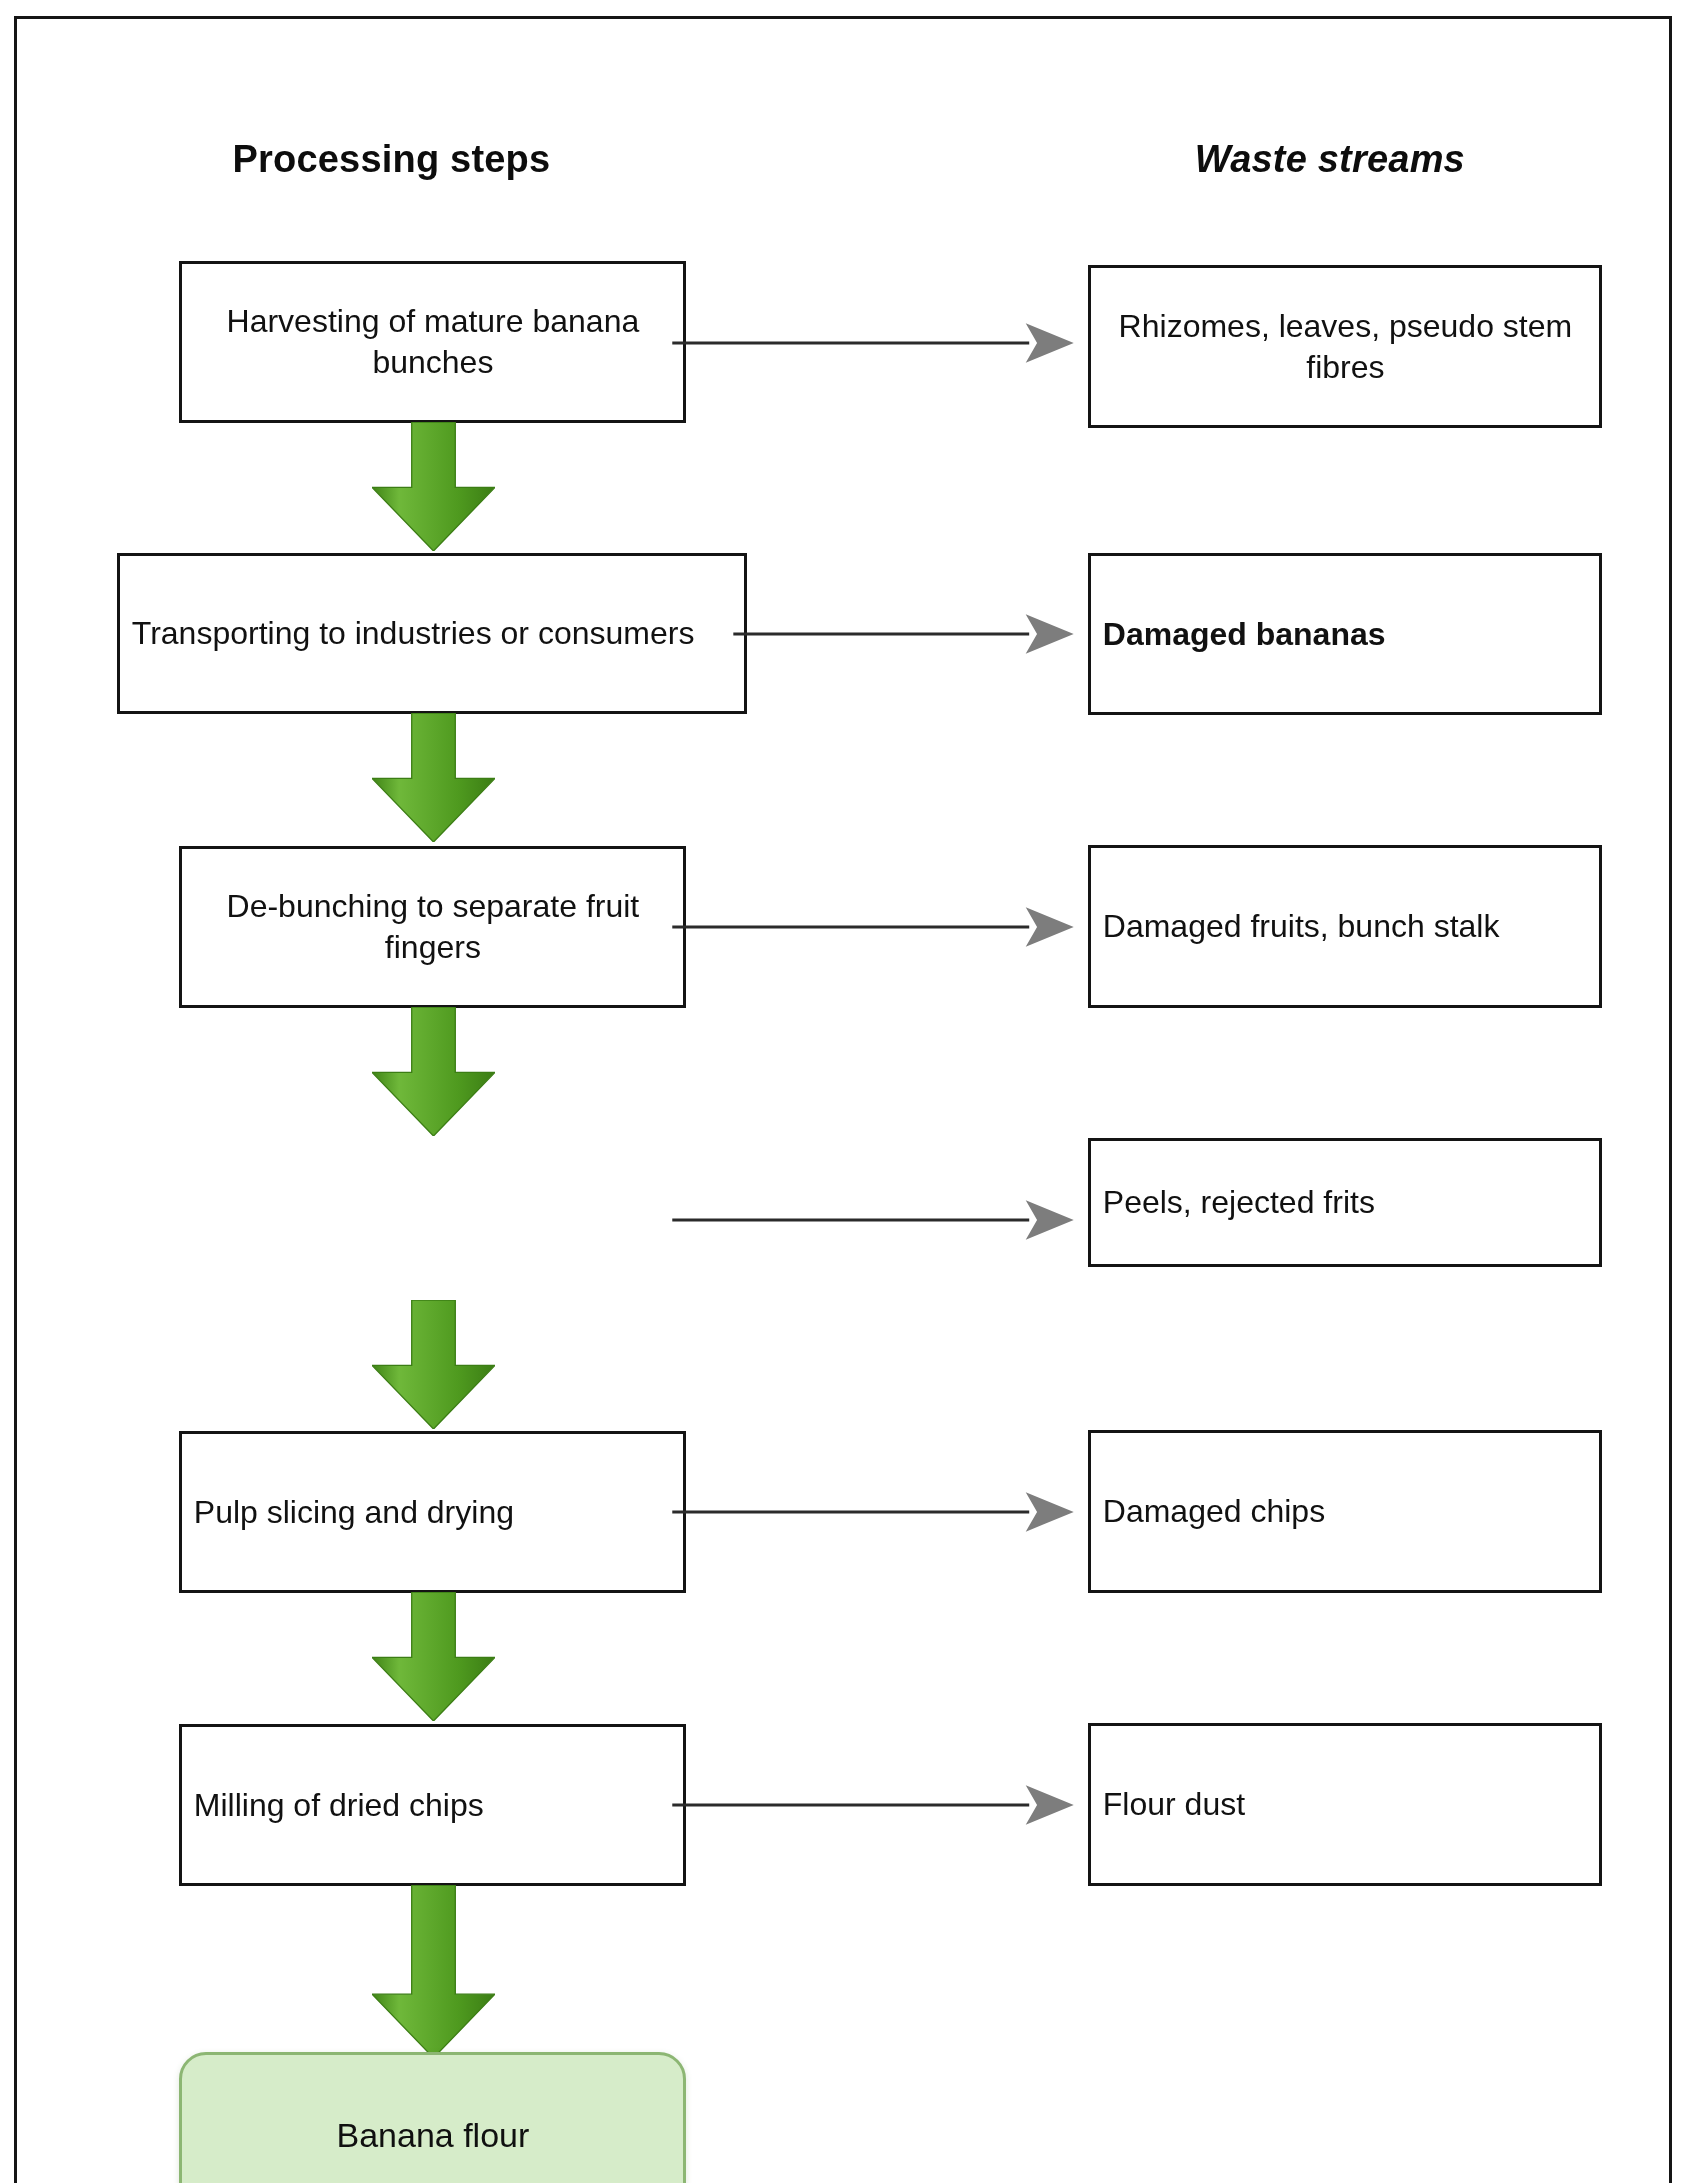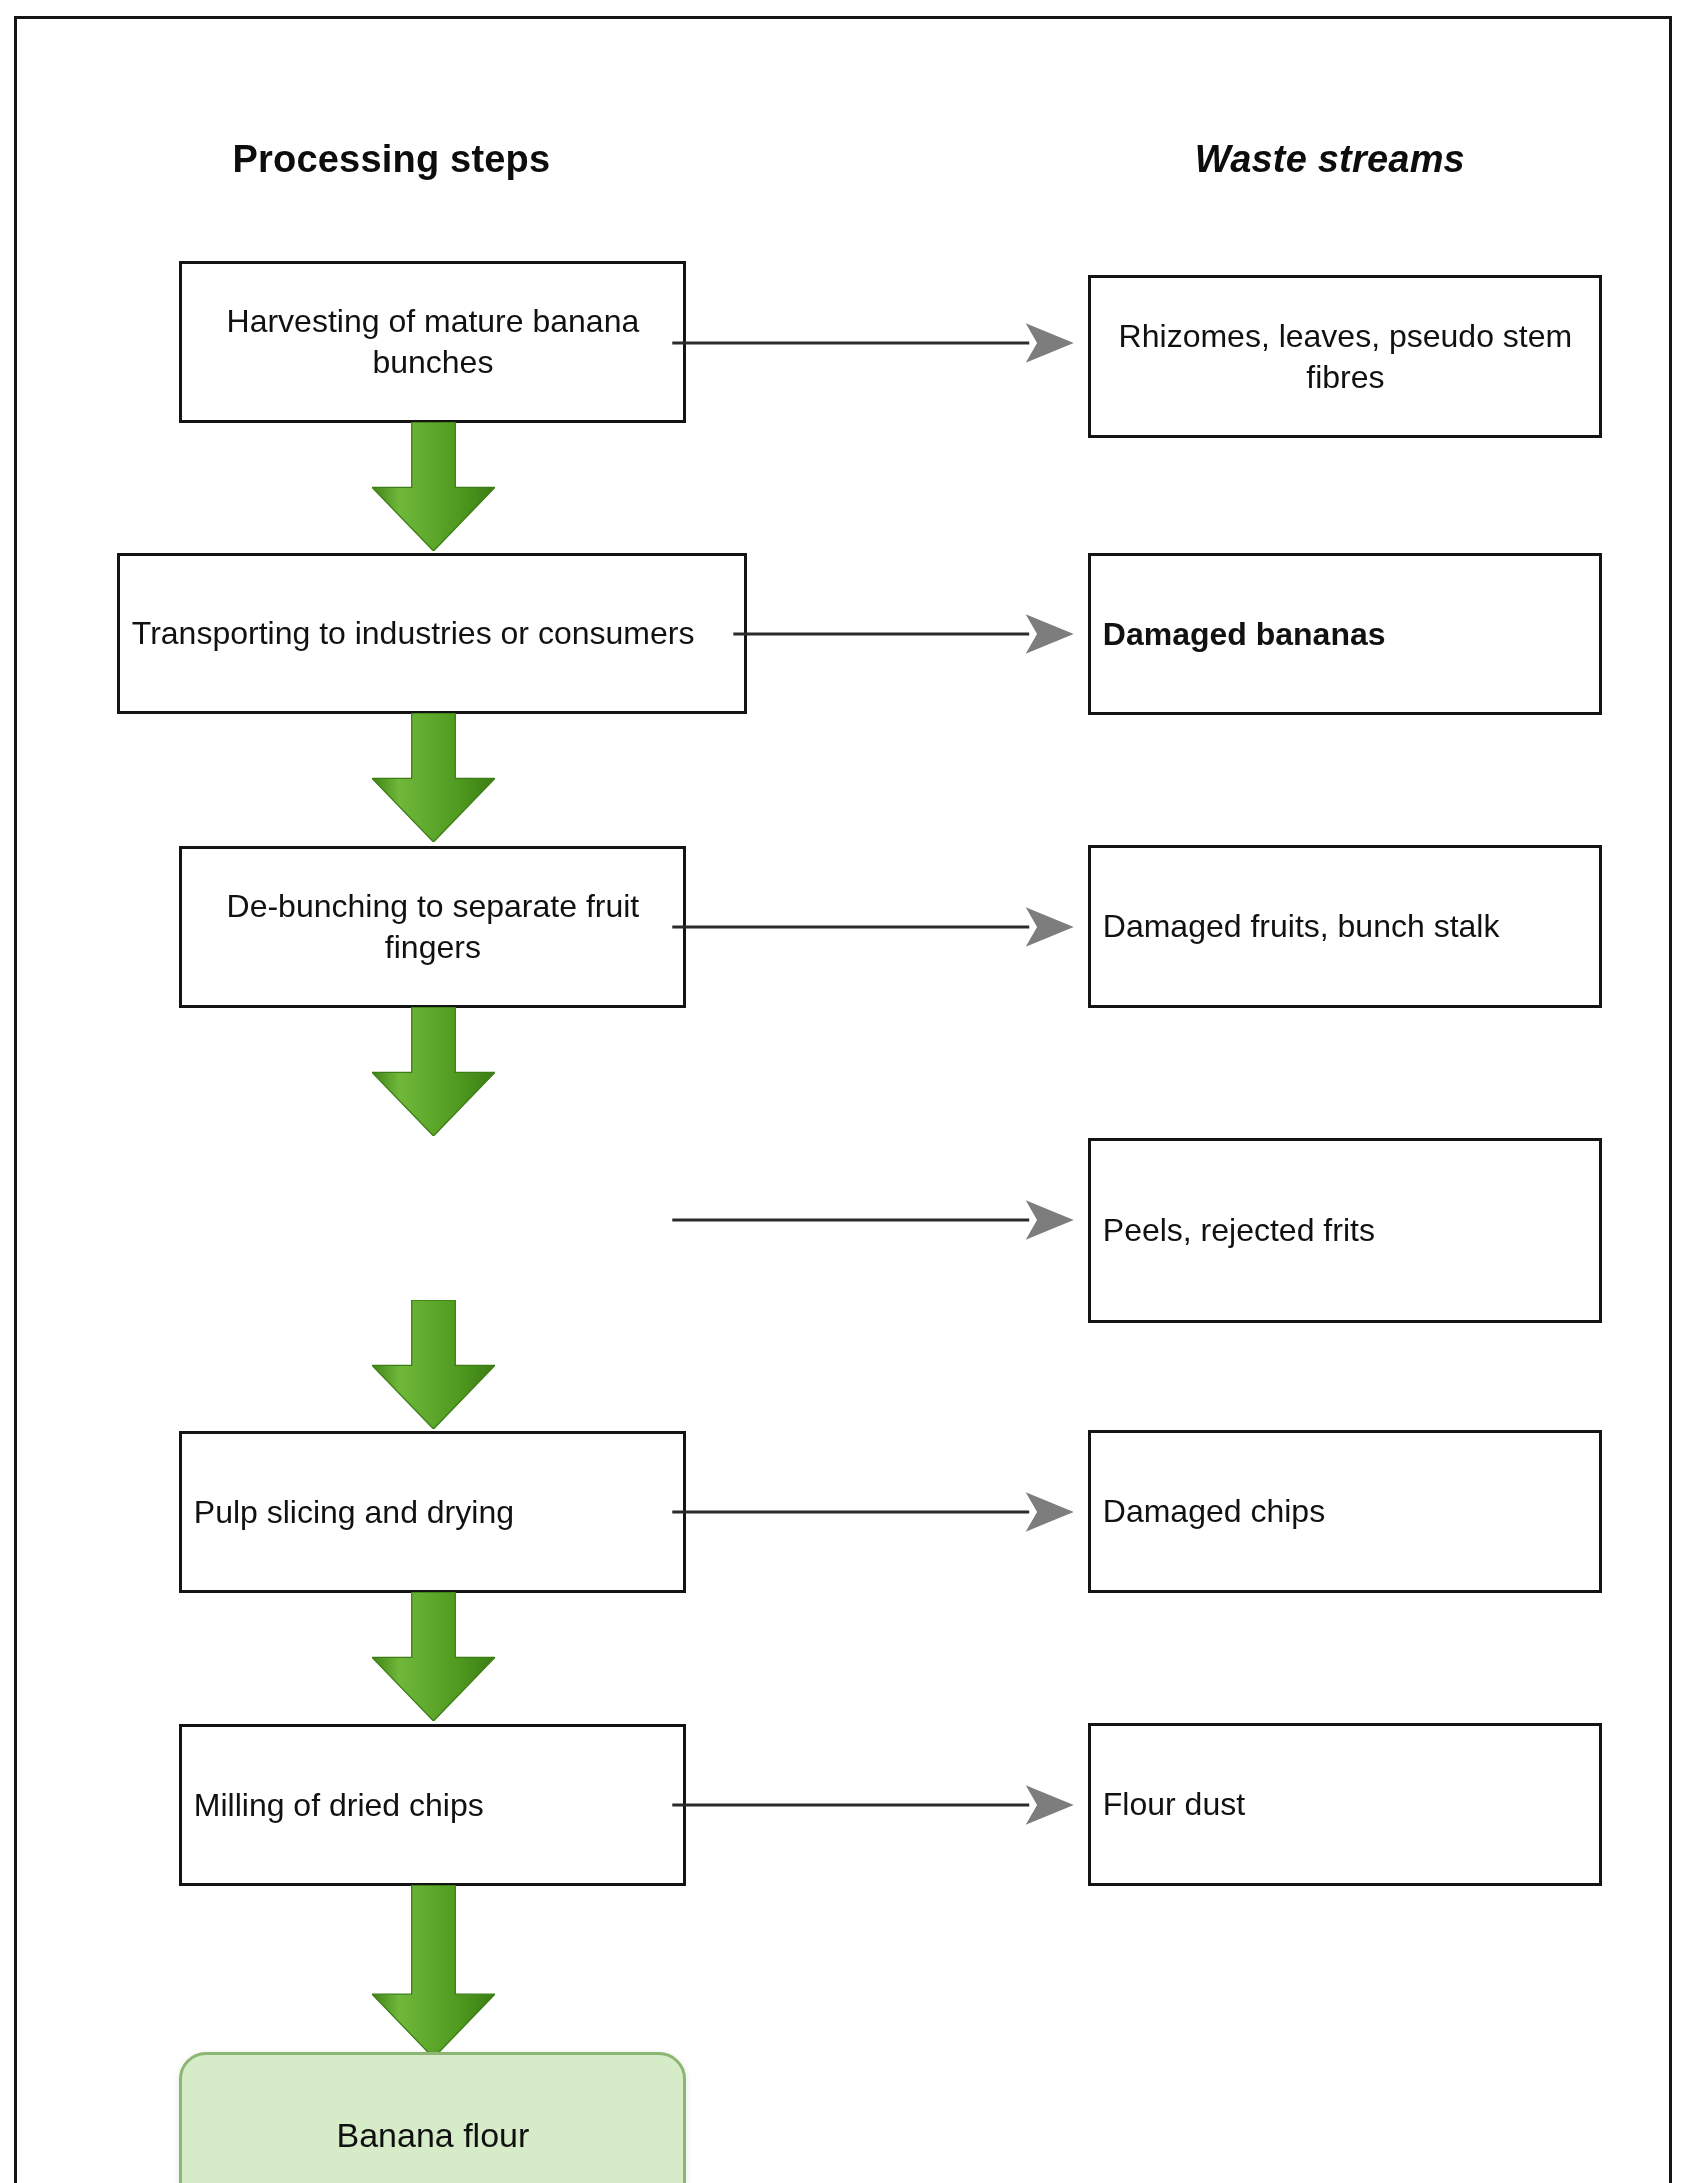--- a/index.html
+++ b/index.html
@@ -62,21 +62,21 @@
 <body>
 
 <div id="frame">
 
   <div class="col-header" id="hdr-processing" style="left:90px;top:119px;">Processing steps</div>
   <div class="col-header" id="hdr-waste" style="left:1055px;top:119px;font-style:italic;">Waste streams</div>
 
   <div class="pbox" style="top:242px;height:162px;">
     <span>Harvesting of mature banana bunches</span>
   </div>
-  <div class="wbox" style="top:256px;height:163px;">
+  <div class="wbox" style="top:246px;height:163px;">
     <span>Rhizomes, leaves, pseudo stem fibres</span>
   </div>
   <div class="hconn" style="left:655px;top:300px;width:402px;height:48px;">
     <svg width="402" height="48" viewBox="0 0 920 110">
       <line x1="0" y1="55" x2="818" y2="55" stroke="#2b2b2b" stroke-width="7"></line>
       <polygon points="810,10 920,55 810,100 836,55" fill="#7d7d7d"></polygon>
     </svg>
   </div>
   <div class="garrow" style="left:355px;top:403px;width:123px;height:129px;">
     <svg width="123" height="129" viewBox="0 0 282 296">
@@ -137,21 +137,21 @@
           <stop offset="0%" stop-color="#3f8416"></stop>
           <stop offset="22%" stop-color="#6fb83a"></stop>
           <stop offset="70%" stop-color="#4f9a1f"></stop>
           <stop offset="100%" stop-color="#3b7d14"></stop>
         </linearGradient>
       </defs>
       <polygon points="91,0 191,0 191,150 282,150 141,296 0,150 91,150" fill="url(#ga3)" stroke="#3b7d14" stroke-width="3"></polygon>
     </svg>
   </div>
 
-  <div class="wbox" style="top:1119px;height:185px;">
+  <div class="wbox" style="top:1119px;height:129px;">
     <span>Peels, rejected frits</span>
   </div>
   <div class="hconn" style="left:655px;top:1177px;width:402px;height:48px;">
     <svg width="402" height="48" viewBox="0 0 920 110">
       <line x1="0" y1="55" x2="818" y2="55" stroke="#2b2b2b" stroke-width="7"></line>
       <polygon points="810,10 920,55 810,100 836,55" fill="#7d7d7d"></polygon>
     </svg>
   </div>
   <div class="garrow" style="left:355px;top:1281px;width:123px;height:129px;">
     <svg width="123" height="129" viewBox="0 0 282 296">

